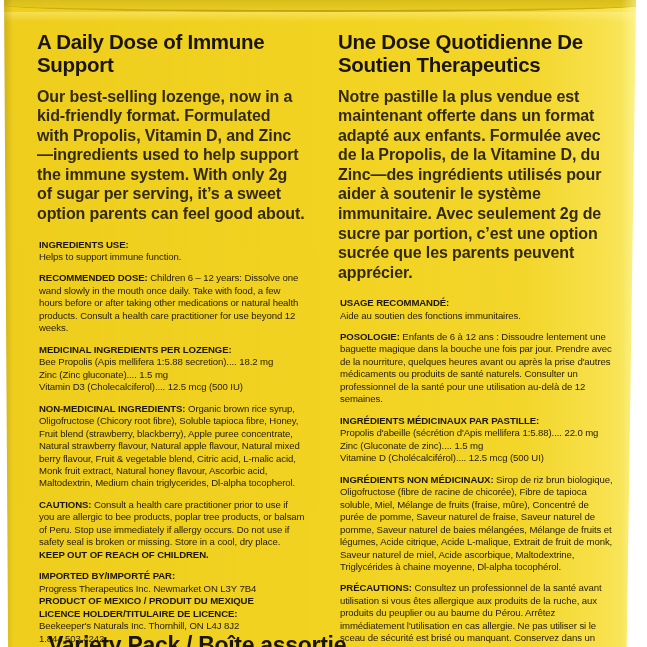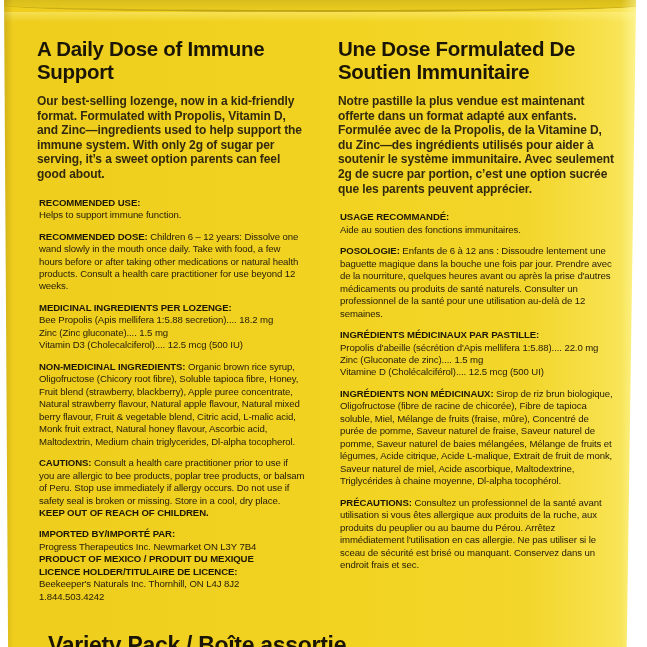--- a/index.html
+++ b/index.html
@@ -34,31 +34,31 @@
   }
   .edge-right-white{
     position:absolute;right:0;top:0;bottom:0;width:26px;background:#fff;
     clip-path:polygon(58% 0,100% 0,100% 100%,22% 100%);
   }
   .edge-right-light{
     position:absolute;right:8px;top:0;bottom:0;width:18px;
     background:linear-gradient(90deg,rgba(255,250,170,0),rgba(255,250,170,0.65));
   }
   
-  .col{position:absolute;top:11px;color:#241d08;}
+  .col{position:absolute;top:4px;color:#241d08;}
   .col-left{left:37px;width:268px;}
   .col-right{left:338px;width:276px;}
   h1.head{
     margin:27px 0 0 0;
     font-size:20.5px;line-height:1.12;font-weight:700;
     letter-spacing:-0.3px;color:#1a1505;
   }
   .intro{
     margin:10px 0 0 0;
-    font-size:12px;line-height:1.22;font-weight:700;
+    font-size:16px;line-height:1.22;font-weight:700;
     letter-spacing:-0.1px;color:#332a0e;
   }
   .sp{
     margin:9px 0 0 2px;
     font-size:9.6px;line-height:1.3;font-weight:400;
     color:#292109;letter-spacing:-0.1px;
   }
   .sp b{font-weight:700;color:#1d1706;}
   .sp .line{display:block;}
   .sp.first{margin-top:15px;}
@@ -77,21 +77,21 @@
 <div class="edge-left-shade"></div>
 <div class="edge-left-white"></div>
 <div class="edge-right-light"></div>
 <div class="edge-right-white"></div>
 
 <div class="col col-left">
   <h1 class="head">A Daily Dose of Immune Support</h1>
   <p class="intro">Our best-selling lozenge, now in a kid-friendly format. Formulated with Propolis, Vitamin D, and Zinc—ingredients used to help support the immune system. With only 2g of sugar per serving, it’s a sweet option parents can feel good about.</p>
 
   <p class="sp first">
-    <b class="line">RECOMMENDED USE:</b>
+    <b class="line">INGREDIENTS USE:</b>
     <span>Helps to support immune function.</span>
   </p>
 
   <p class="sp">
     <b>RECOMMENDED DOSE:</b>
     <span>Children 6 – 12 years:  Dissolve one wand slowly in the mouth once daily. Take with food, a few hours before or after taking other medications or natural health products. Consult a health care practitioner for use beyond 12 weeks.</span>
   </p>
 
   <p class="sp">
     <b class="line">MEDICINAL INGREDIENTS PER LOZENGE:</b>
@@ -114,21 +114,21 @@
   <p class="sp">
     <b class="line">IMPORTED BY/IMPORTÉ PAR:</b>
     <span class="line">Progress Therapeutics Inc. Newmarket ON L3Y 7B4</span>
     <b class="line">PRODUCT OF MEXICO / PRODUIT DU MEXIQUE</b>
     <b class="line">LICENCE HOLDER/TITULAIRE DE LICENCE:</b>
     <span class="line">Beekeeper's Naturals Inc. Thornhill, ON L4J 8J2 1.844.503.4242</span>
   </p>
 </div>
 
 <div class="col col-right">
-  <h1 class="head">Une Dose Formulated De Soutien Immunitaire</h1>
+  <h1 class="head">Une Dose Quotidienne De Soutien Therapeutics</h1>
   <p class="intro">Notre pastille la plus vendue est maintenant offerte dans un format adapté aux enfants. Formulée avec de la Propolis, de la Vitamine D, du Zinc—des ingrédients utilisés pour aider à soutenir le système immunitaire. Avec seulement 2g de sucre par portion, c’est une option sucrée que les parents peuvent apprécier.</p>
 
   <p class="sp first">
     <b class="line">USAGE RECOMMANDÉ:</b>
     <span>Aide au soutien des fonctions immunitaires.</span>
   </p>
 
   <p class="sp">
     <b>POSOLOGIE:</b>
     <span>Enfants de 6 à 12 ans : Dissoudre lentement une baguette magique dans la bouche une fois par jour. Prendre avec de la nourriture, quelques heures avant ou après la prise d'autres médicaments ou produits de santé naturels. Consulter un professionnel de la santé pour une utilisation au-delà de 12 semaines.</span>

